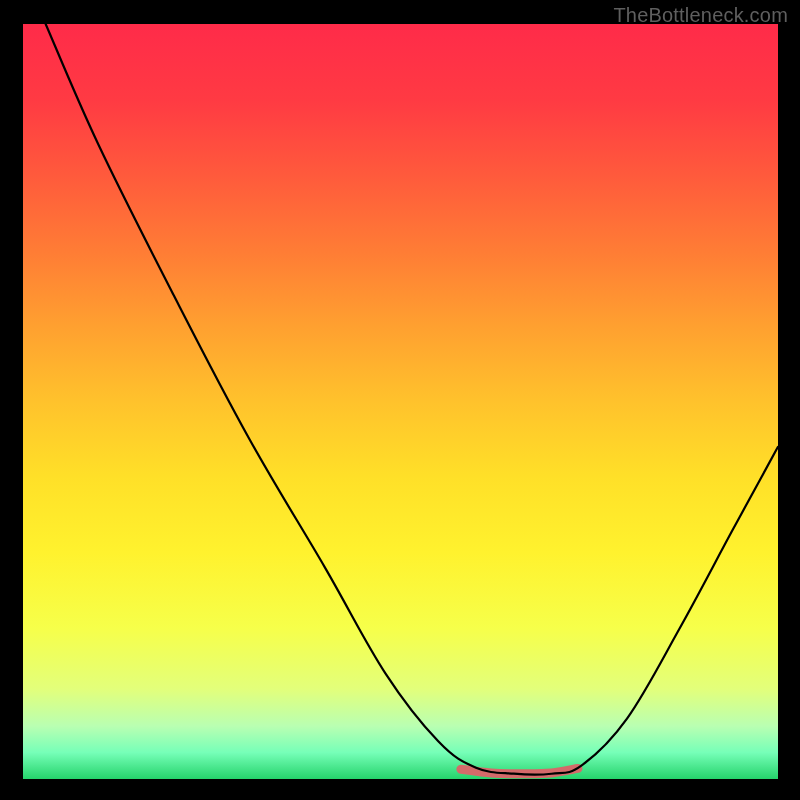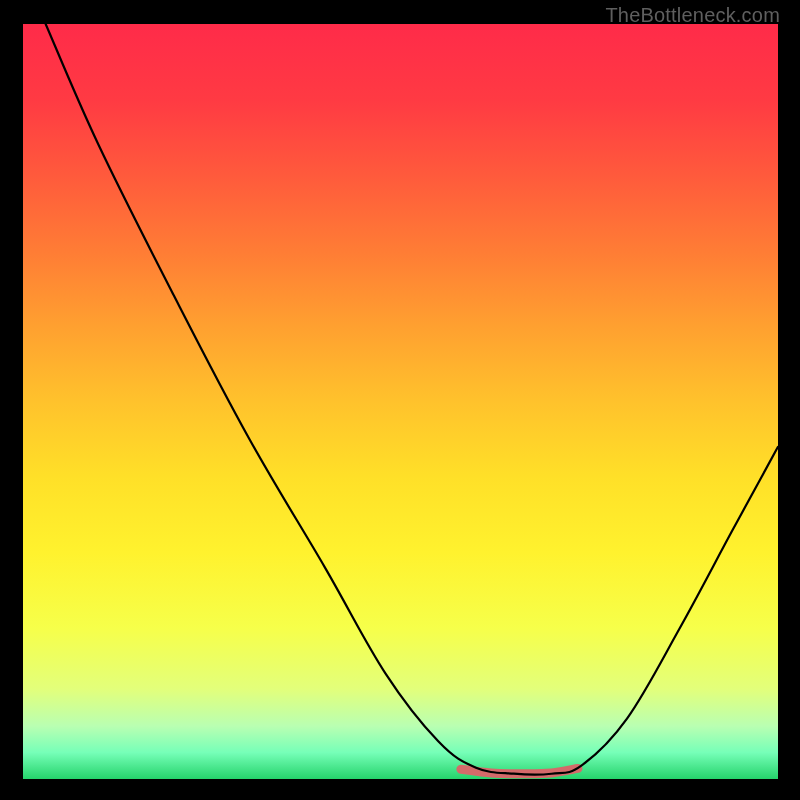--- a/index.html
+++ b/index.html
@@ -25,21 +25,21 @@
   .curve {
     position: absolute;
     left: 0; top: 0;
     width: 755px;
     height: 755px;
     pointer-events: none;
   }
   .watermark {
     position: absolute;
     top: 4px;
-    right: 20px;
+    right: 12px;
     font-family: Arial, Helvetica, sans-serif;
     font-size: 20px;
     color: #5f5f5f;
     letter-spacing: 0.2px;
   }
 </style>
 </head>
 <body>
 
 <div class="frame">

